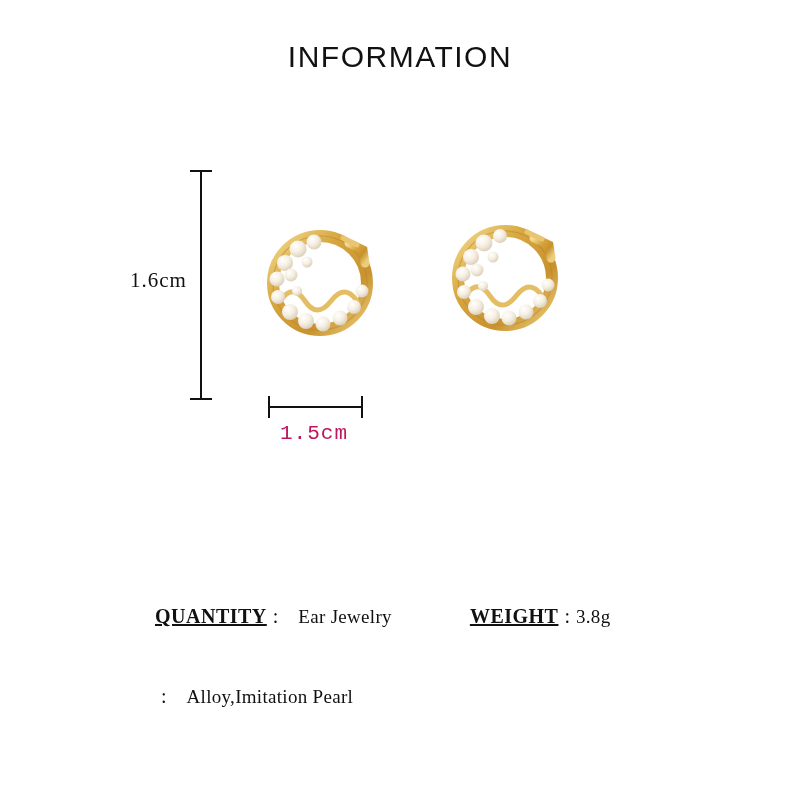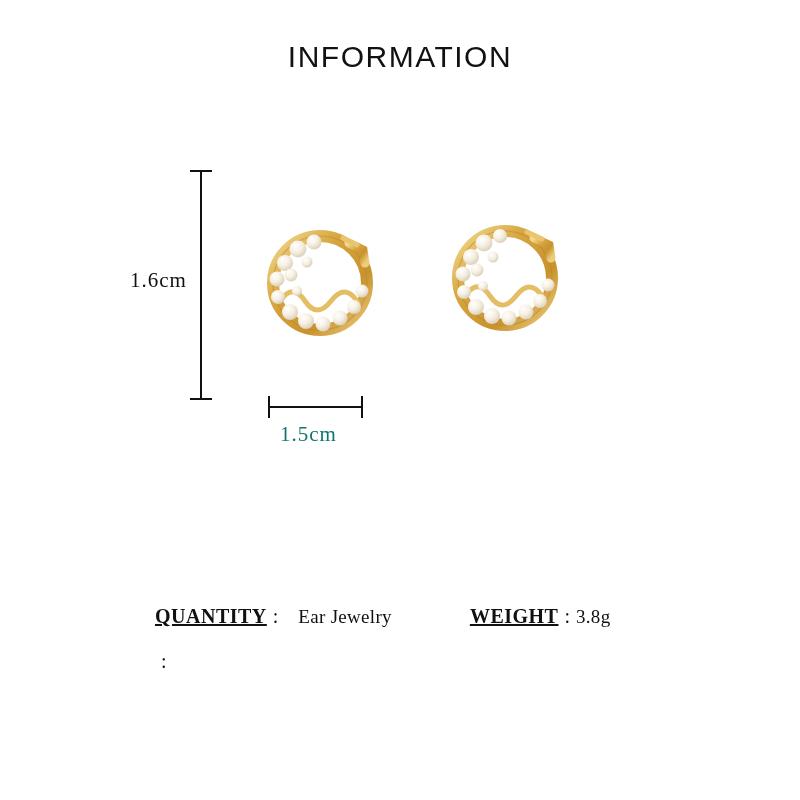--- a/index.html
+++ b/index.html
@@ -90,23 +90,23 @@
     height: 22px;
     background: #111;
   }
   .h-cap.left { left: 118px; }
   .h-cap.right { left: 211px; }
 
   .h-label {
     position: absolute;
     left: 130px;
     top: 272px;
-    font-family: Liberation Serif, serif;
+    font-family: Liberation Mono, monospace;
     font-size: 21px;
-    color: #0f766e;
+    color: #be185d;
     letter-spacing: 1px;
     white-space: nowrap;
   }
 
   
   .earring {
     position: absolute;
     width: 150px;
     height: 150px;
   }
@@ -276,19 +276,20 @@
       <span class="spec-key">QUANTITY</span>
       <span class="spec-colon">:</span>
       <span class="spec-val spec-val-indent">Ear Jewelry</span>
       <span class="spec-gap"></span>
       <span class="spec-key">WEIGHT</span>
       <span class="spec-colon">:</span>
       <span class="spec-val">3.8g</span>
     </div>
     <div class="spec-row">
       <span class="spec-colon">:</span>
+      <span class="spec-val spec-val-indent">Alloy,Imitation Pearl</span>
     </div>
   </div>
 
   <div class="notes">
   </div>
 
 </div>
 
 </body></html>

